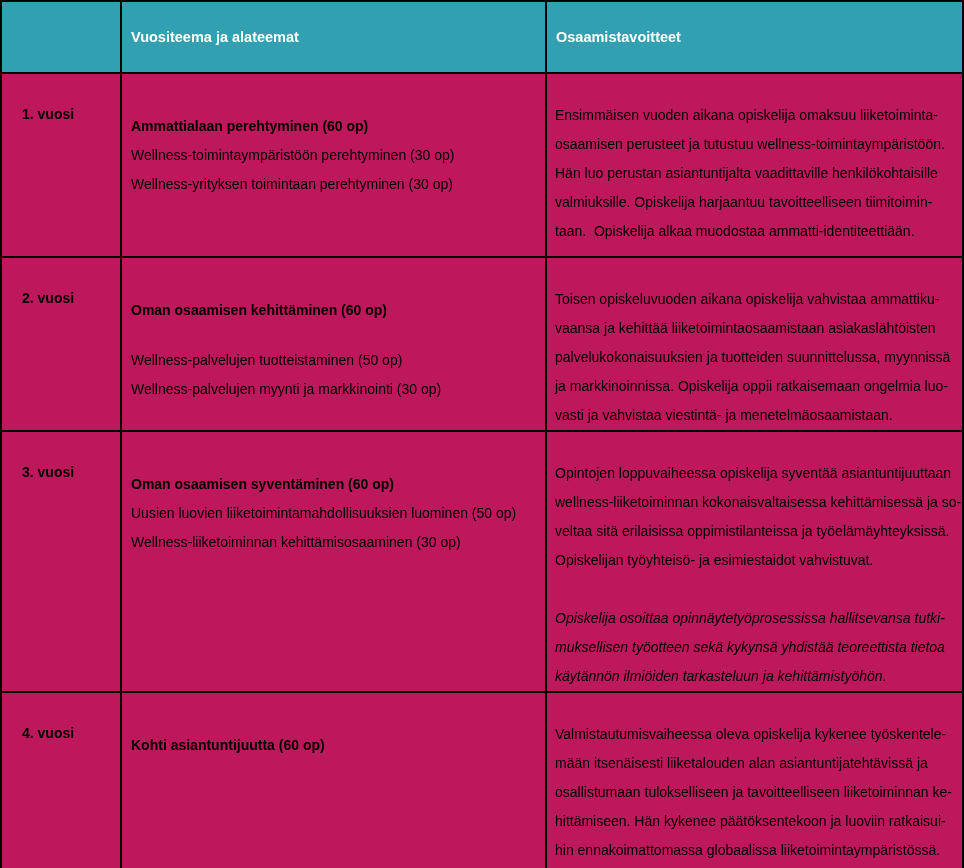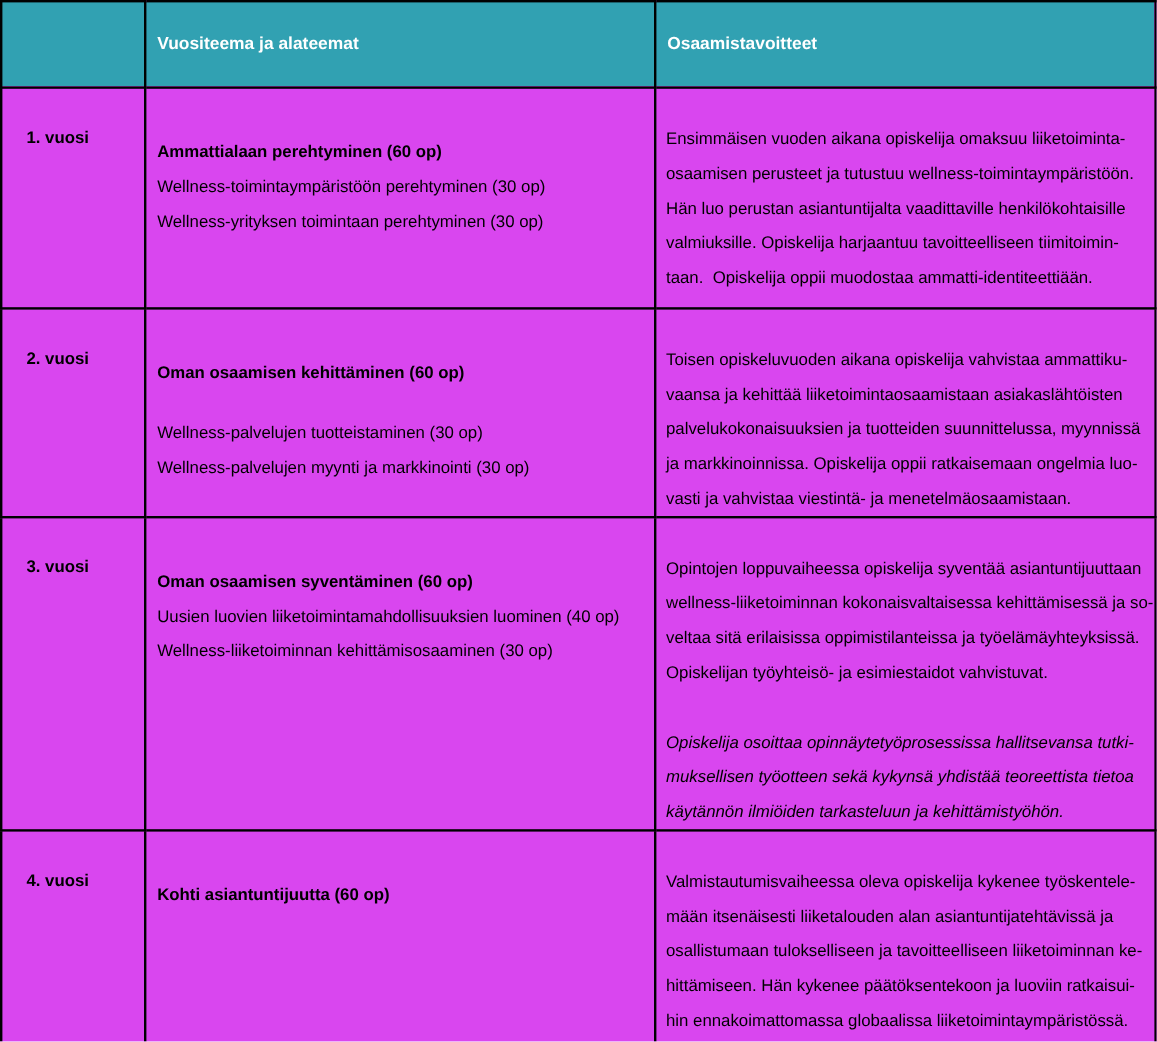--- a/index.html
+++ b/index.html
@@ -6,21 +6,21 @@
     --header-bg: #31A1B2;
     --header-text: #ffffff;
     --border: #000000;
     --text: #000000;
   }
   * { box-sizing: border-box; }
   html, body { margin: 0; padding: 0; background: #ffffff; }
   .page {
     width: 964px;
     height: 868px;
-    background: #d946ef;
+    background: #be185d;
     overflow: hidden;
   }
   table.curriculum {
     border-collapse: collapse;
     table-layout: fixed;
     width: 962px;
     height: 866px;
     font-family: "Liberation Sans", sans-serif;
     font-size: 14px;
     color: var(--text, #000);
@@ -95,51 +95,51 @@
             <div class="line">Wellness-toimintaympäristöön perehtyminen (30 op)</div>
             <div class="line">Wellness-yrityksen toimintaan perehtyminen (30 op)</div>
           </div>
         </td>
         <td class="obj">
           <div class="para">
             <div class="line">Ensimmäisen vuoden aikana opiskelija omaksuu liiketoiminta-</div>
             <div class="line">osaamisen perusteet ja tutustuu wellness-toimintaympäristöön.</div>
             <div class="line">Hän luo perustan asiantuntijalta vaadittaville henkilökohtaisille</div>
             <div class="line">valmiuksille. Opiskelija harjaantuu tavoitteelliseen tiimitoimin-</div>
-            <div class="line">taan.  Opiskelija oppii muodostaa ammatti-identiteettiään.</div>
+            <div class="line">taan.  Opiskelija alkaa muodostaa ammatti-identiteettiään.</div>
           </div>
         </td>
       </tr>
 
       <tr class="row2">
         <td class="year">2. vuosi</td>
         <td class="theme">
           <div class="title">Oman osaamisen kehittäminen (60 op)</div>
           <div class="subs gap">
-            <div class="line">Wellness-palvelujen tuotteistaminen (30 op)</div>
+            <div class="line">Wellness-palvelujen tuotteistaminen (50 op)</div>
             <div class="line">Wellness-palvelujen myynti ja markkinointi (30 op)</div>
           </div>
         </td>
         <td class="obj">
           <div class="para">
             <div class="line">Toisen opiskeluvuoden aikana opiskelija vahvistaa ammattiku-</div>
             <div class="line">vaansa ja kehittää liiketoimintaosaamistaan asiakaslähtöisten</div>
             <div class="line">palvelukokonaisuuksien ja tuotteiden suunnittelussa, myynnissä</div>
             <div class="line">ja markkinoinnissa. Opiskelija oppii ratkaisemaan ongelmia luo-</div>
             <div class="line">vasti ja vahvistaa viestintä- ja menetelmäosaamistaan.</div>
           </div>
         </td>
       </tr>
 
       <tr class="row3">
         <td class="year">3. vuosi</td>
         <td class="theme">
           <div class="title">Oman osaamisen syventäminen (60 op)</div>
           <div class="subs">
-            <div class="line">Uusien luovien liiketoimintamahdollisuuksien luominen (40 op)</div>
+            <div class="line">Uusien luovien liiketoimintamahdollisuuksien luominen (50 op)</div>
             <div class="line">Wellness-liiketoiminnan kehittämisosaaminen (30 op)</div>
           </div>
         </td>
         <td class="obj">
           <div class="para">
             <div class="line">Opintojen loppuvaiheessa opiskelija syventää asiantuntijuuttaan</div>
             <div class="line">wellness-liiketoiminnan kokonaisvaltaisessa kehittämisessä ja so-</div>
             <div class="line">veltaa sitä erilaisissa oppimistilanteissa ja työelämäyhteyksissä.</div>
             <div class="line">Opiskelijan työyhteisö- ja esimiestaidot vahvistuvat.</div>
           </div>

